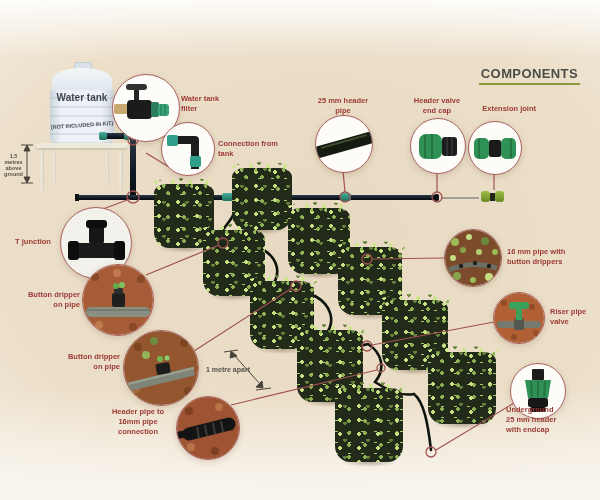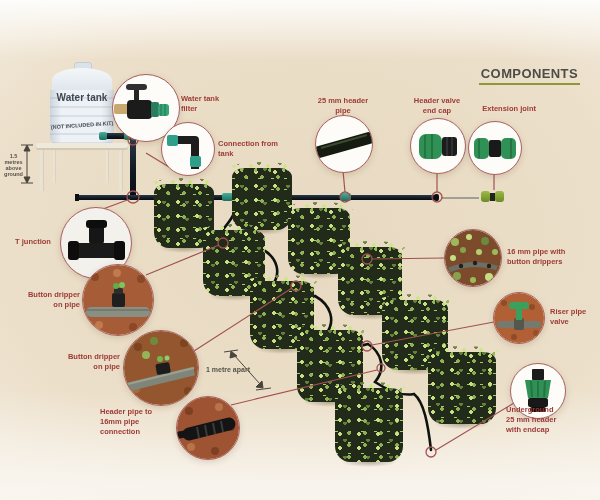--- a/index.html
+++ b/index.html
@@ -341,17 +341,17 @@
 button drippers</div>
   <div class="lbl" style="left:550px;top:307px;z-index:8;">Riser pipe
 valve</div>
   <div class="lbl" style="left:506px;top:405px;z-index:8;">Underground
 25 mm header
 with endcap</div>
   <div class="lbl" style="left:12px;top:290px;width:68px;text-align:right;z-index:8;">Button dripper
 on pipe</div>
   <div class="lbl" style="left:50px;top:352px;width:70px;text-align:right;z-index:8;">Button dripper
 on pipe</div>
-  <div class="lbl" style="left:100px;top:407px;width:76px;text-align:left;z-index:8;">Header pipe to
+  <div class="lbl" style="left:100px;top:407px;width:76px;text-align:center;z-index:8;">Header pipe to
 16mm pipe
 connection</div>
 
 </div>
 
 </body></html>

